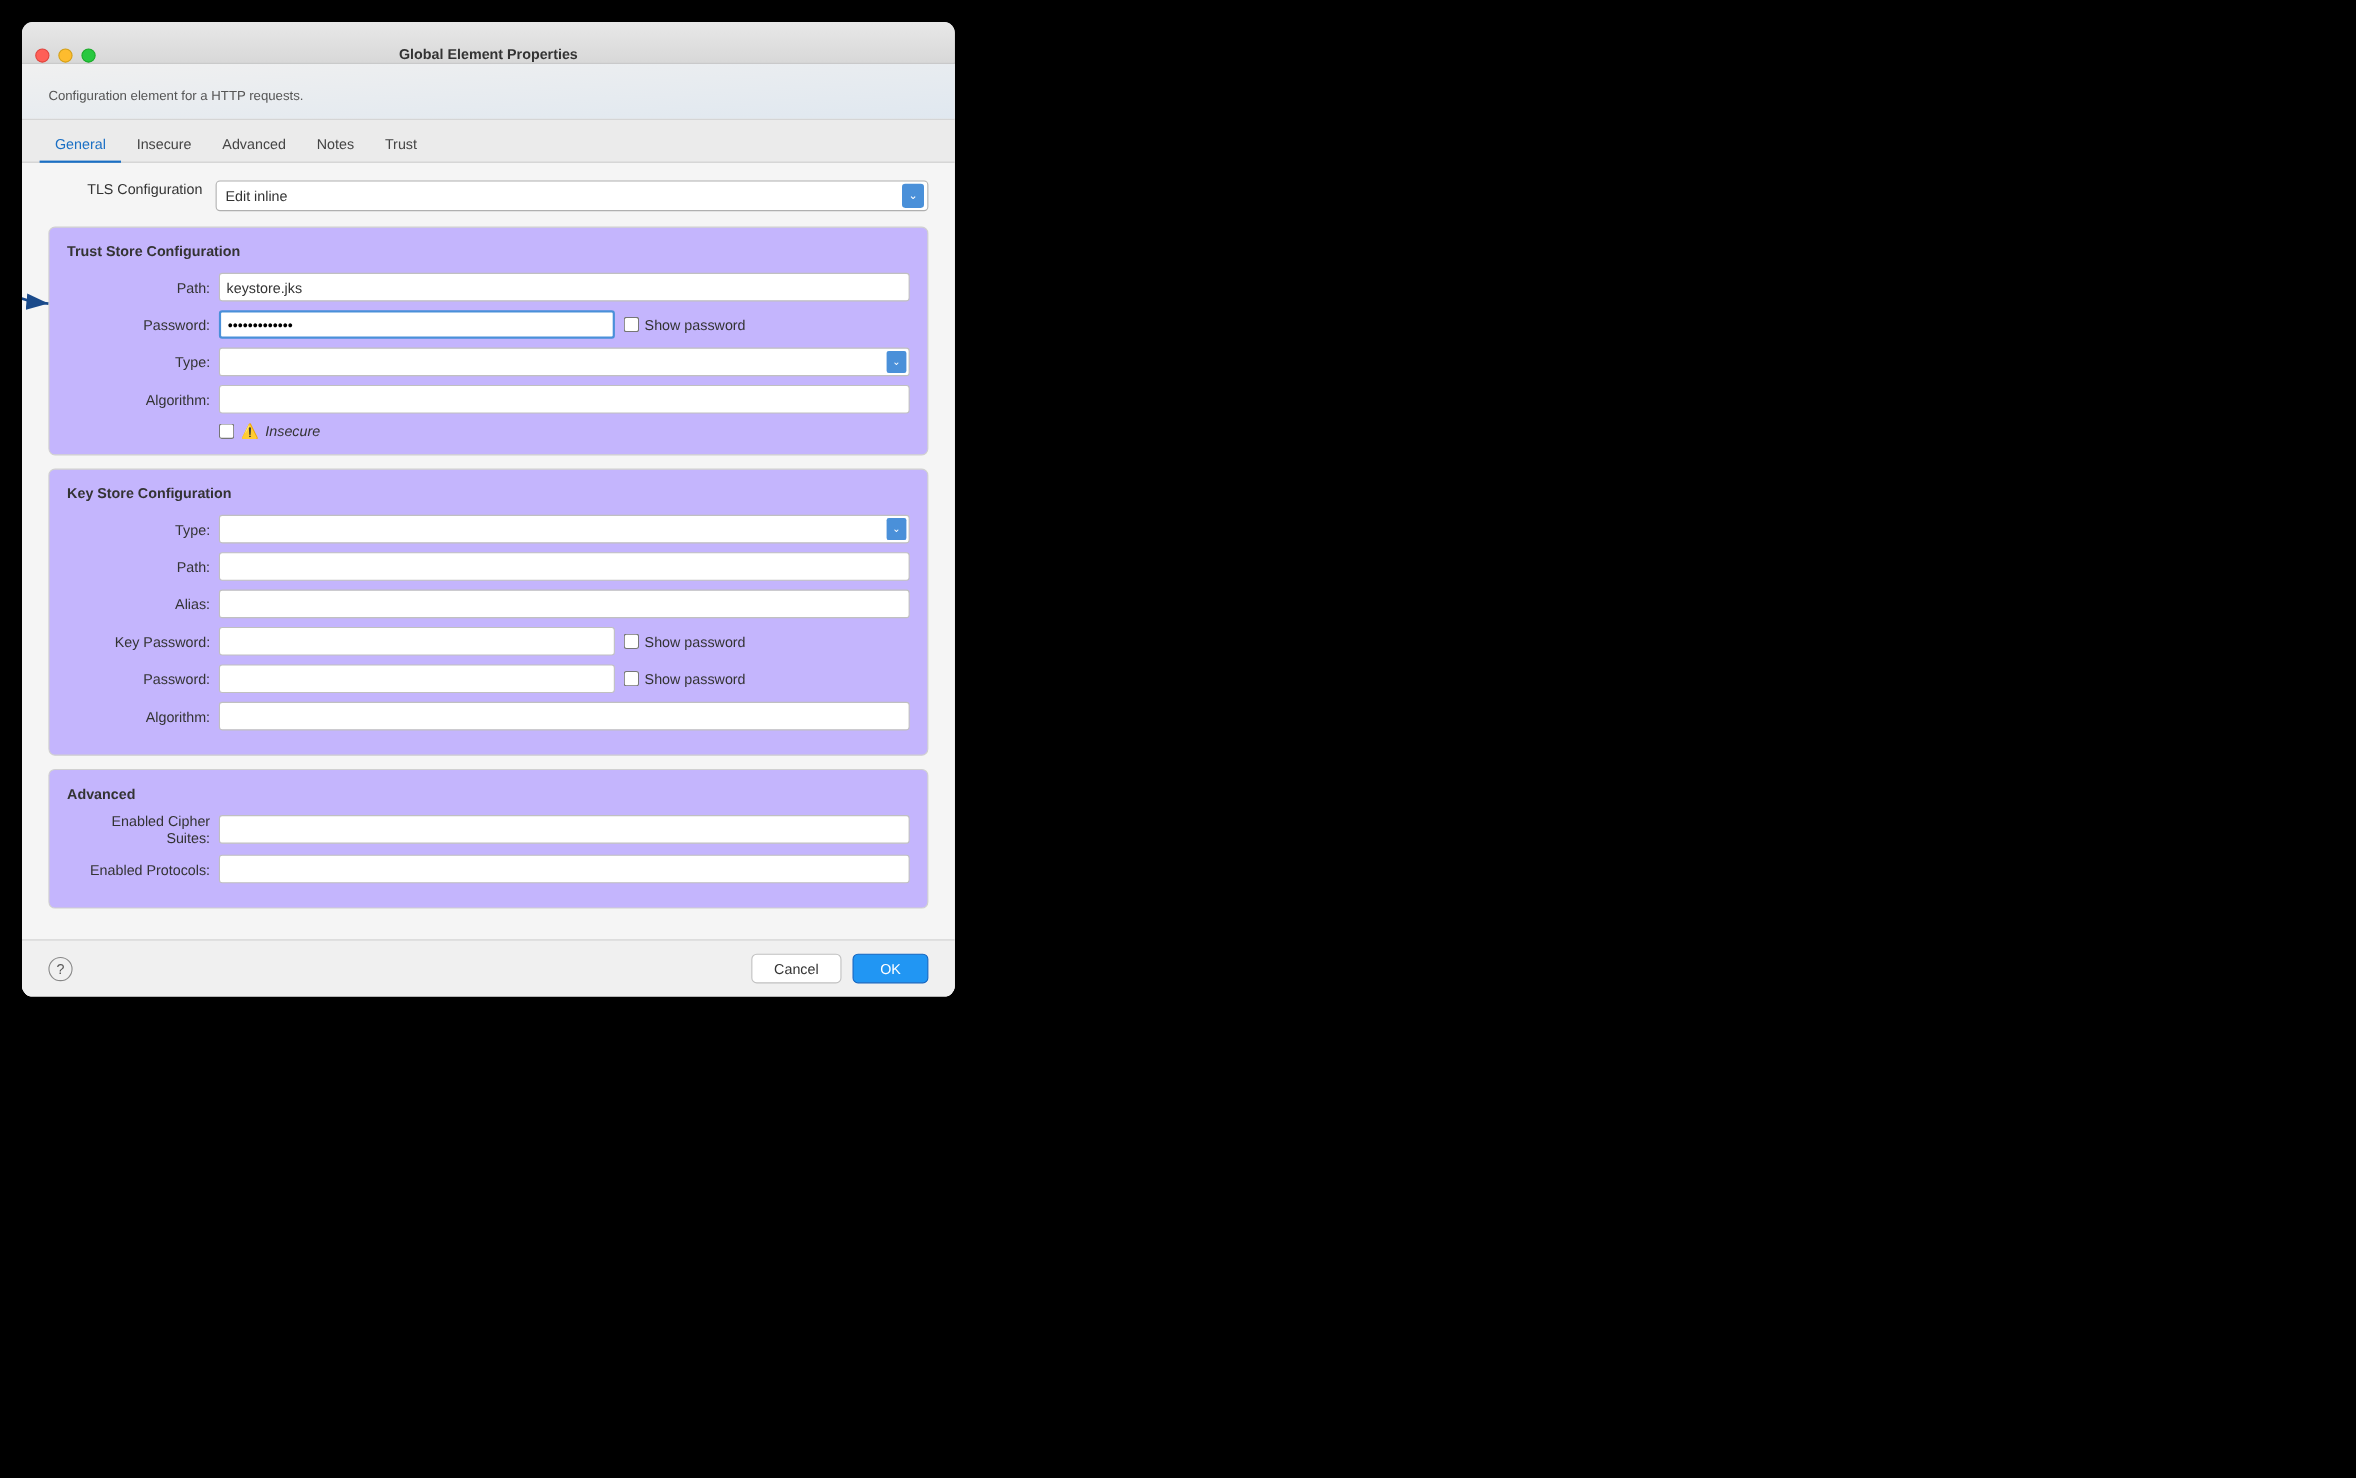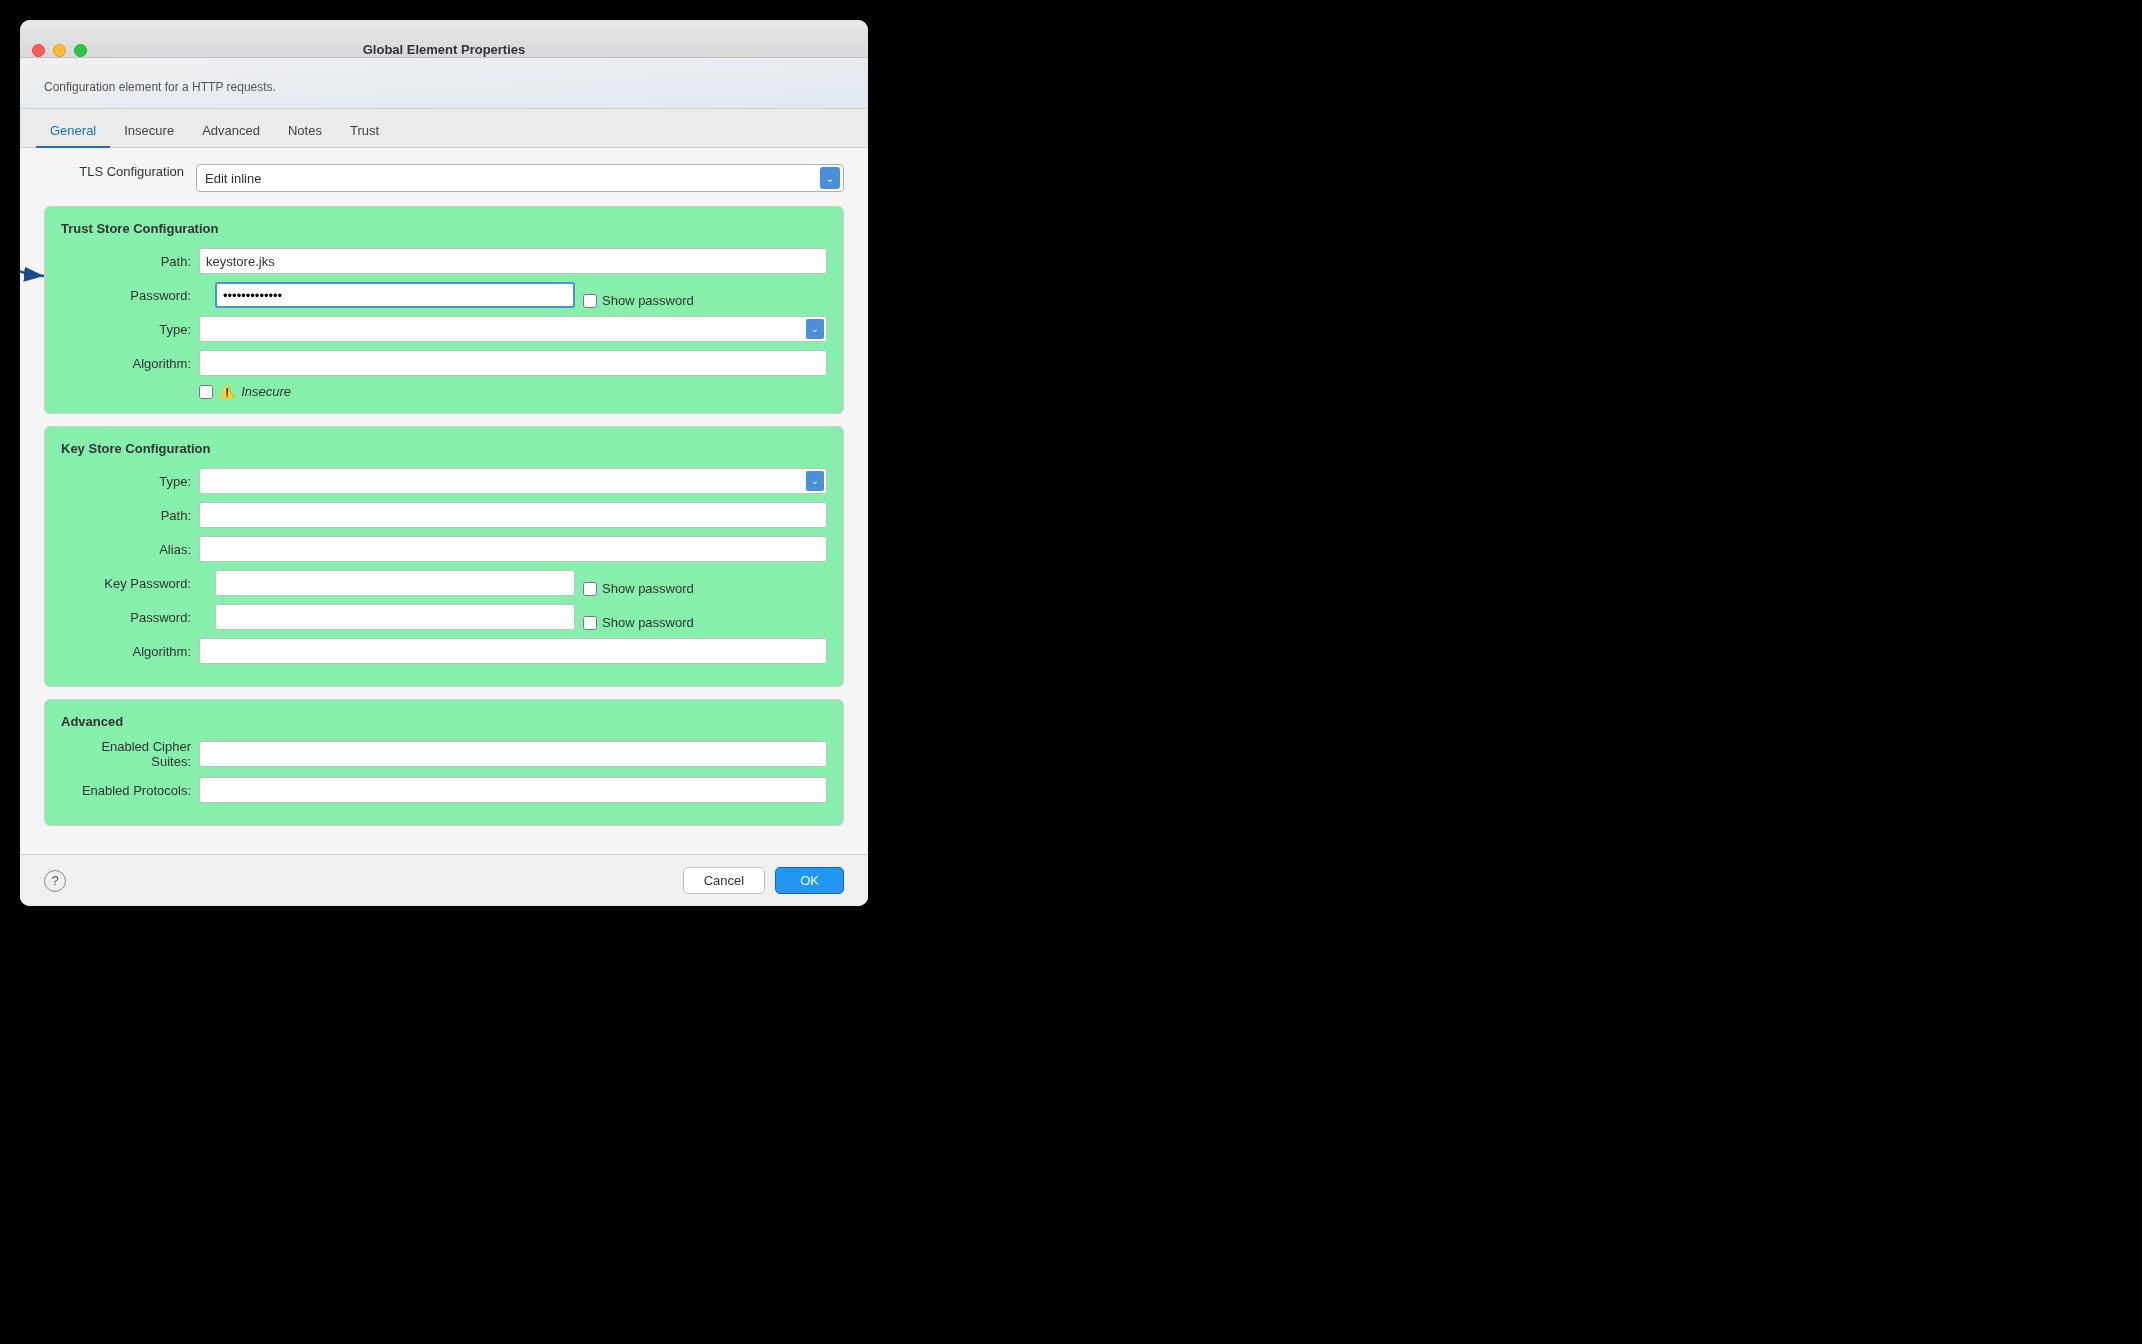--- a/index.html
+++ b/index.html
@@ -132,21 +132,21 @@
       display: flex;
       align-items: center;
       justify-content: center;
       pointer-events: none;
       color: white;
       font-size: 10px;
     }
     .section-box {
       border: 1px solid #d0d0d0;
       border-radius: 6px;
-      background: #86efac;
+      background: #c4b5fd;
       padding: 14px 16px;
       margin-bottom: 12px;
     }
     .section-title {
       font-size: 13px;
       font-weight: 600;
       color: #333;
       margin-bottom: 12px;
     }
     .field-row {
@@ -167,24 +167,23 @@
       height: 26px;
       border: 1px solid #c0c0c0;
       border-radius: 3px;
       padding: 0 6px;
       font-size: 13px;
       background: white;
       color: #333;
     }
     .field-input-with-btn {
       display: flex;
-      align-items: flex-end;
+      align-items: center;
       flex: 1;
       gap: 8px;
-      margin-left: 16px;
     }
     .password-input {
       flex: 1;
       max-width: 360px;
       height: 26px;
       border: 2px solid #4a90d9;
       border-radius: 3px;
       padding: 0 6px;
       font-size: 13px;
       background: white;

